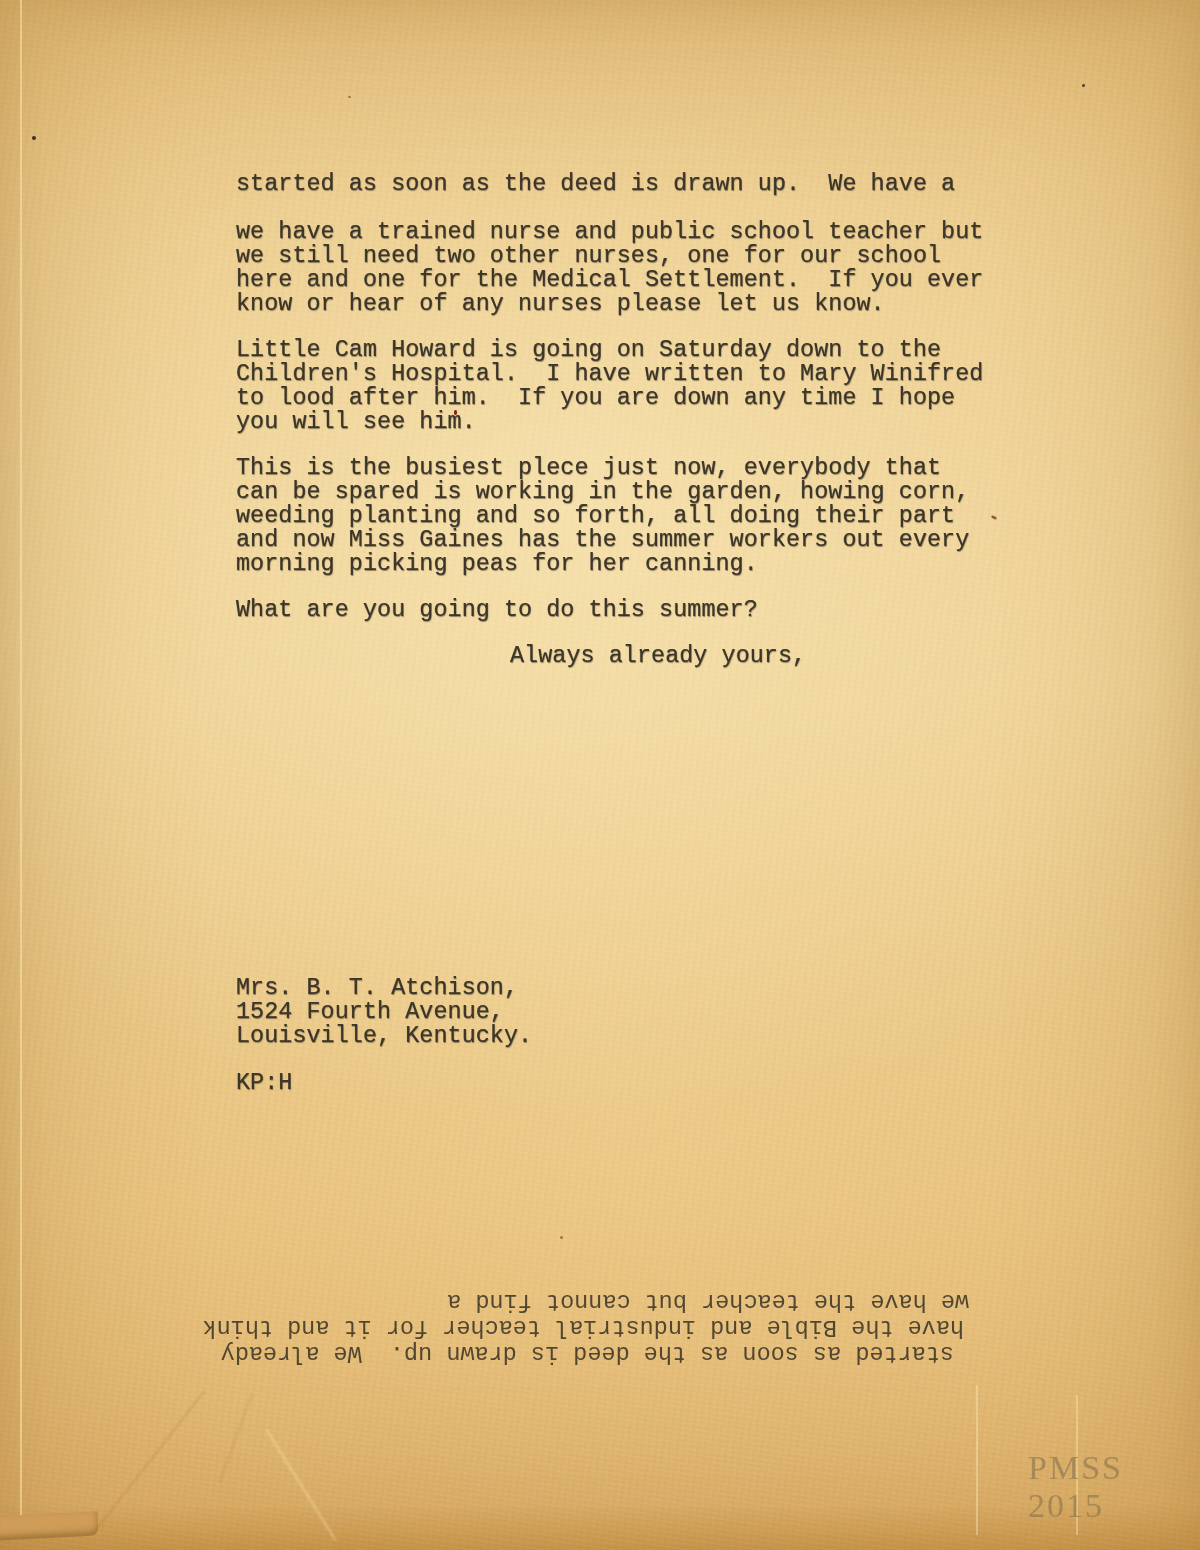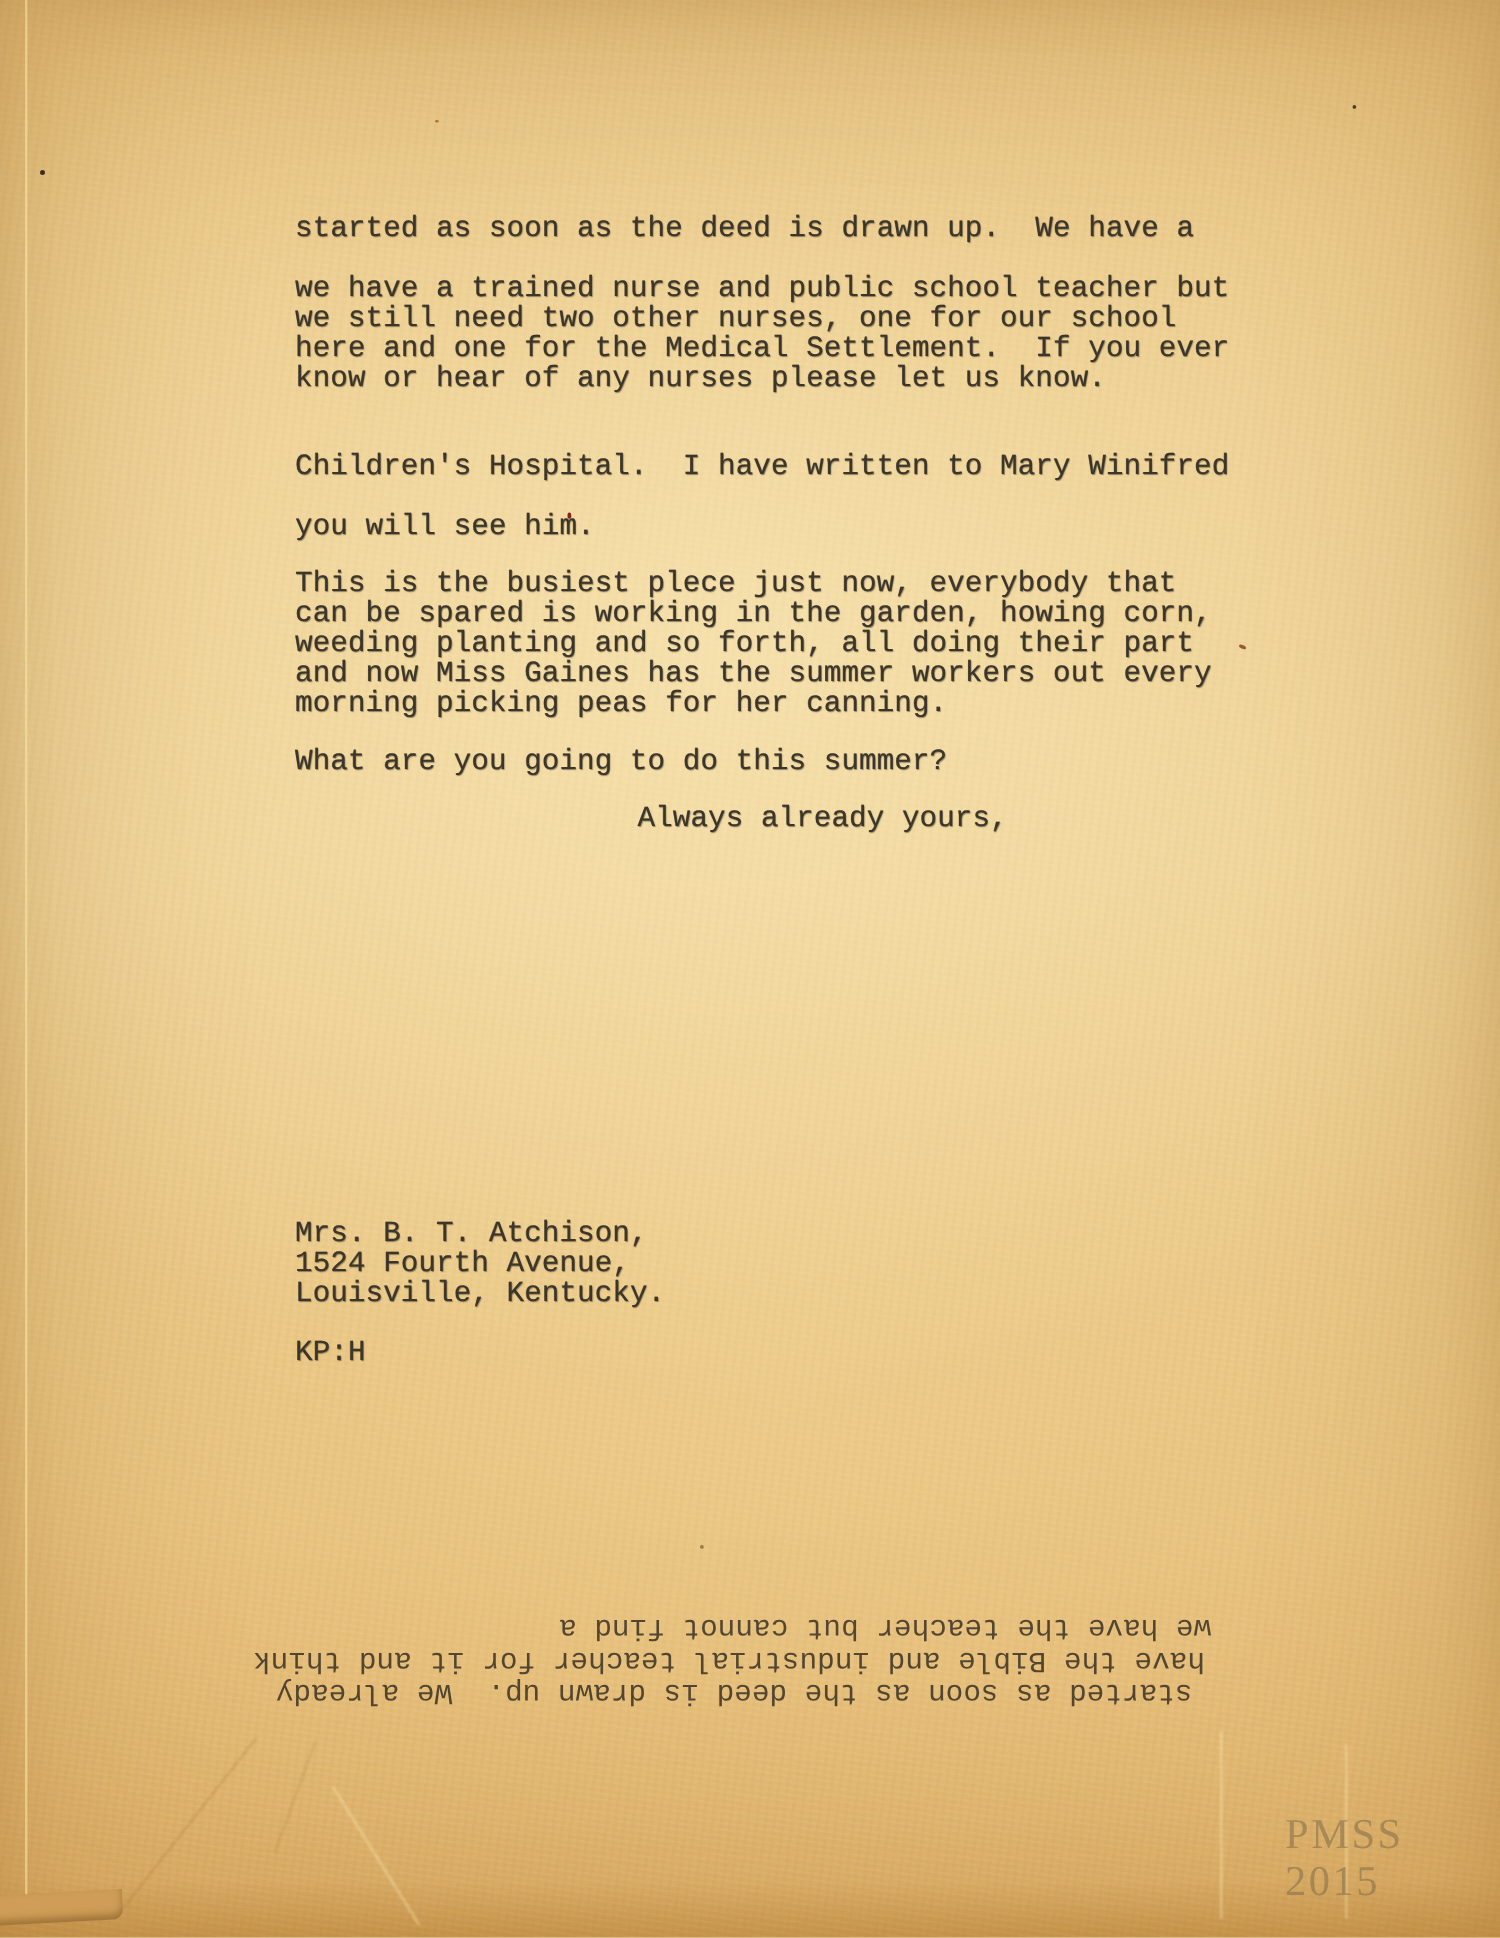--- a/index.html
+++ b/index.html
@@ -85,21 +85,23 @@
   <div class="speck s4"></div>
   <div class="speck s5"></div>
   <div class="speck s6"></div>
 
   <div class="tl" style="top:172px">started as soon as the deed is drawn up.  We have a</div>
   <div class="tl" style="top:220px">we have a trained nurse and public school teacher but</div>
   <div class="tl" style="top:244px">we still need two other nurses, one for our school</div>
   <div class="tl" style="top:268px">here and one for the Medical Settlement.  If you ever</div>
   <div class="tl" style="top:292px">know or hear of any nurses please let us know.</div>
 
+  <div class="tl" style="top:338px">Little Cam Howard is going on Saturday down to the</div>
   <div class="tl" style="top:362px">Children's Hospital.  I have written to Mary Winifred</div>
+  <div class="tl" style="top:386px">to lood after him.  If you are down any time I hope</div>
   <div class="tl" style="top:410px">you will see him.</div>
 
   <div class="tl" style="top:456px">This is the busiest plece just now, everybody that</div>
   <div class="tl" style="top:480px">can be spared is working in the garden, howing corn,</div>
   <div class="tl" style="top:504px">weeding planting and so forth, all doing their part</div>
   <div class="tl" style="top:528px">and now Miss Gaines has the summer workers out every</div>
   <div class="tl" style="top:552px">morning picking peas for her canning.</div>
 
   <div class="tl" style="top:598px">What are you going to do this summer?</div>
   <div class="tl" style="top:644px;left:510px">Always already yours,</div>

